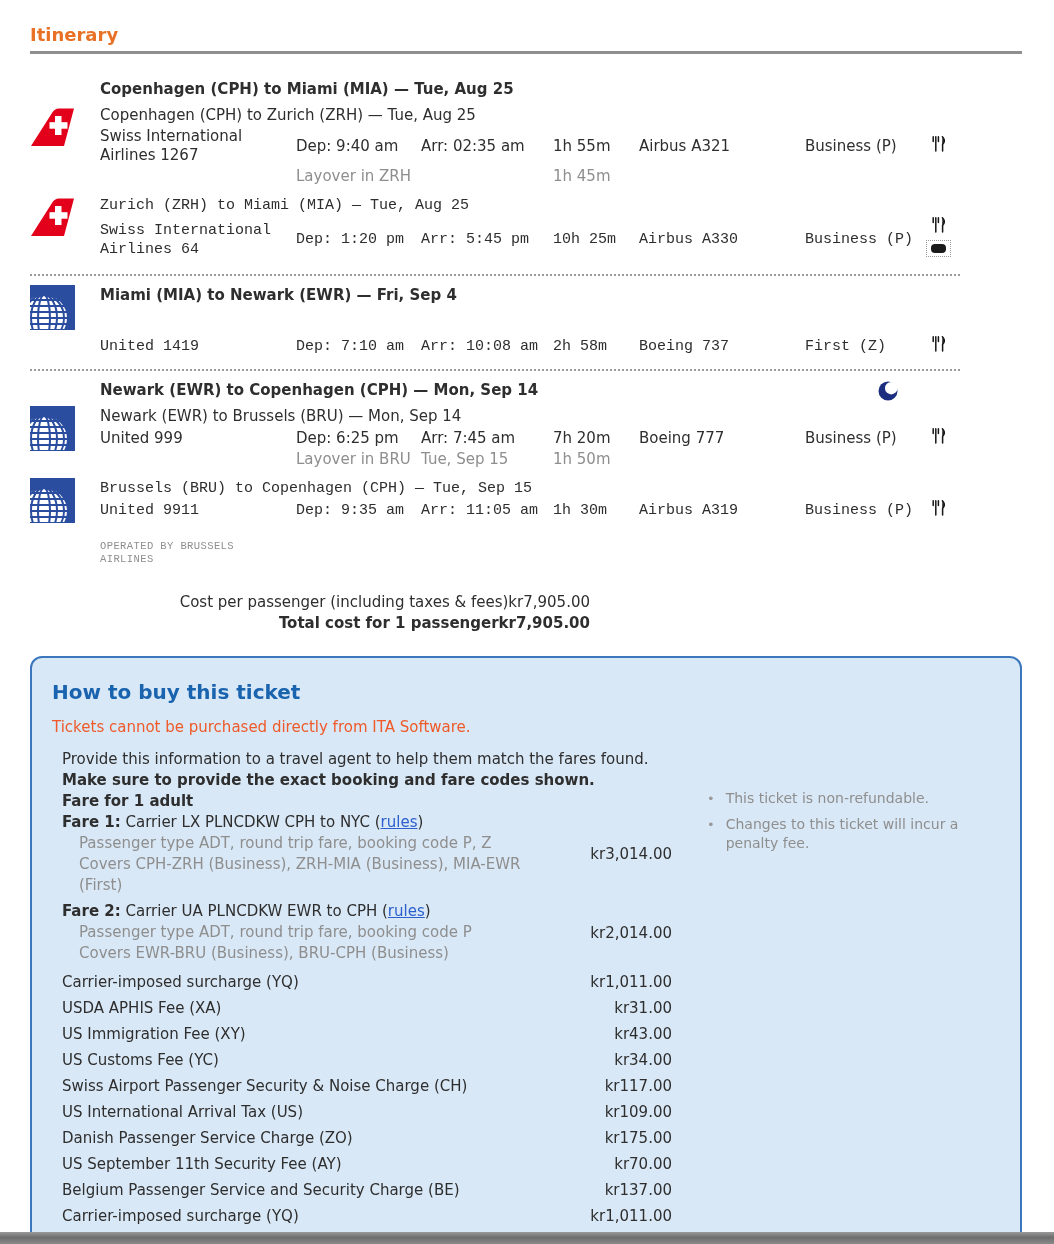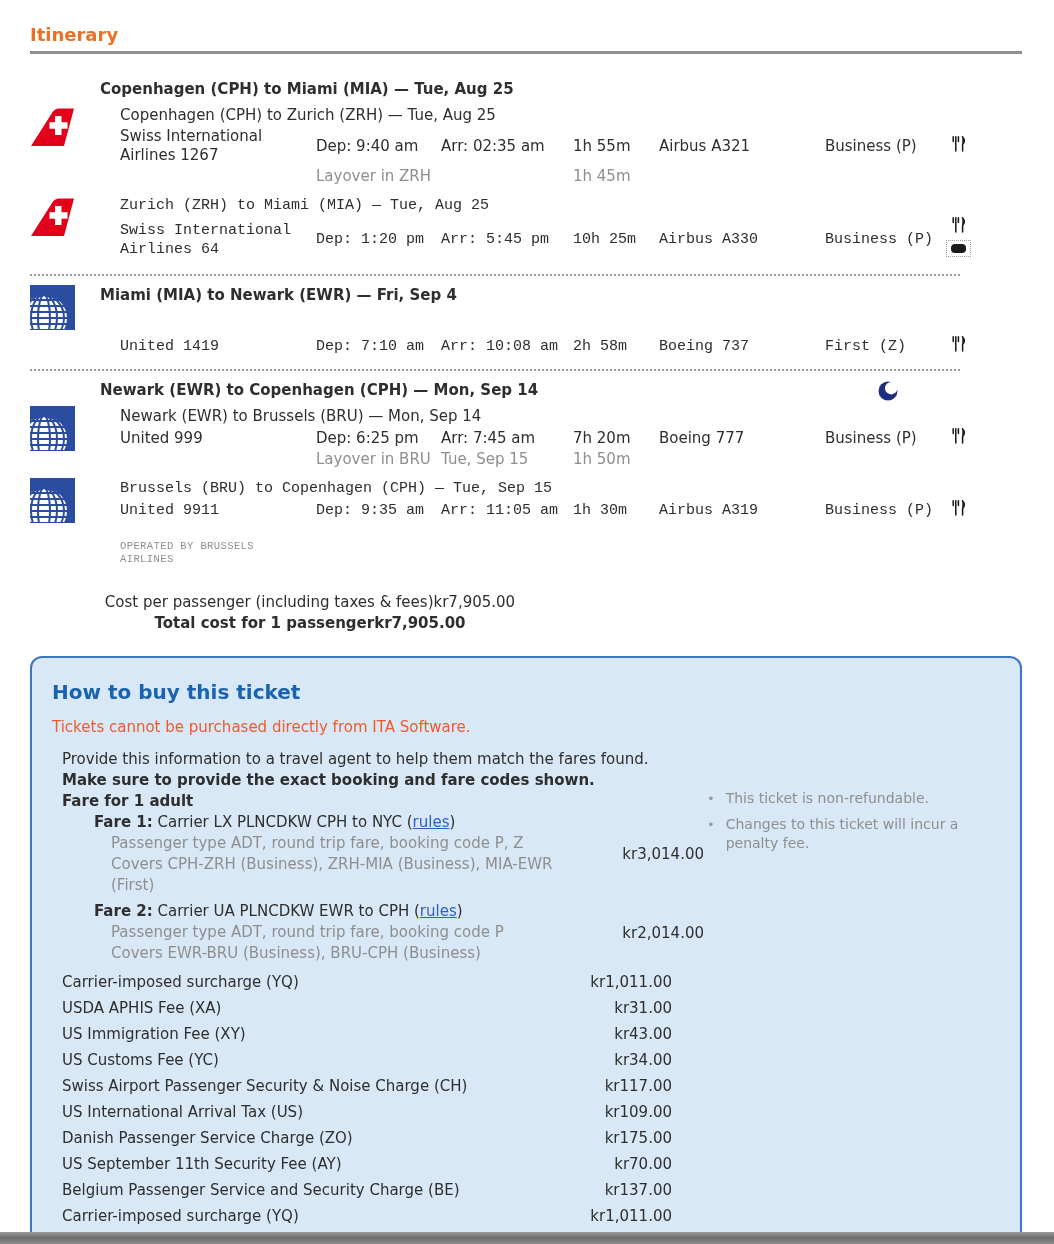--- a/index.html
+++ b/index.html
@@ -21,61 +21,61 @@
 
   
   .itin { width: 930px; margin-top: 16px; }
   .group { padding: 9px 0 10px 0; }
   .group + .group { border-top: 2px dotted #9a9a9a; }
   .ghead { display: flex; position: relative; margin-bottom: 6px; }
   .logo-cell { width: 70px; flex: 0 0 70px; }
   .logo-cell svg { display: block; }
   .ghead-text { font-weight: bold; line-height: 20px; }
   .night-icon { position: absolute; left: 848px; top: 1px; }
-  .seg { display: flex; margin-bottom: 10px; gap: 20px; }
+  .seg { display: flex; margin-bottom: 10px; }
   .seg:last-child { margin-bottom: 2px; font-family: Liberation Mono, monospace; }
   .seg-main { flex: 1; }
   .seg-route { line-height: 21px; margin-bottom: 1px; }
   .seg-grid {
     display: grid;
     grid-template-columns: 196px 125px 132px 86px 166px 116px 35px;
     align-items: center;
   }
   .c-airline { line-height: 19px; padding-right: 8px; }
   .c-icons { display: flex; flex-direction: column; align-items: center; gap: 2px; }
   .layover-row { margin-top: 2px; }
   .gray { color: #8e8e8e; }
   .operated {
     color: #8e8e8e; font-size: 10.5px; letter-spacing: 0.4px;
     line-height: 13px; width: 180px; margin-top: 19px;
   }
 
   
   .costs { width: 560px; margin-top: 14px; }
-  .cost-row { display: flex; justify-content: center; line-height: 21px; }
+  .cost-row { display: flex; justify-content: flex-end; line-height: 21px; }
   .cost-row.bold { font-weight: bold; }
 
   
   .howto {
     position: relative;
     margin-top: 22px;
     width: 992px;
     border: 2px solid #3c77bd;
     border-radius: 12px 12px 0 0;
     background: #d9e8f6;
     padding: 16px 16px 14px 20px;
     min-height: 690px;
   }
   .howto-title { font-size: 20px; font-weight: bold; color: #1a63ae; margin: 6px 0 14px 0; }
   .warn { color: #ee5a29; margin-bottom: 13px; }
   .inst { margin-left: 10px; line-height: 21px; }
   .bold { font-weight: bold; }
 
   .fares, .charges { margin-left: 10px; width: 610px; }
-  .fare { position: relative; width: 610px; line-height: 21px; margin-bottom: 5px; margin-left: 32px; }
+  .fare { position: relative; width: 610px; line-height: 21px; margin-bottom: 5px; }
   .fare-details { color: #8e8e8e; margin-left: 17px; width: 470px; }
   .fare-amt { position: absolute; right: 0; }
   .rules-link { color: #2b5fce; text-decoration: underline; cursor: pointer; }
 
   .crow { display: flex; justify-content: space-between; line-height: 26px; }
 
   .notes { position: absolute; left: 675px; top: 131px; width: 258px; }
   .note { display: flex; gap: 11px; color: #8e8e8e; font-size: 14px; line-height: 19px; margin-bottom: 7px; }
   .note .b { color: #9a9a9a; font-size: 13px; }
 

